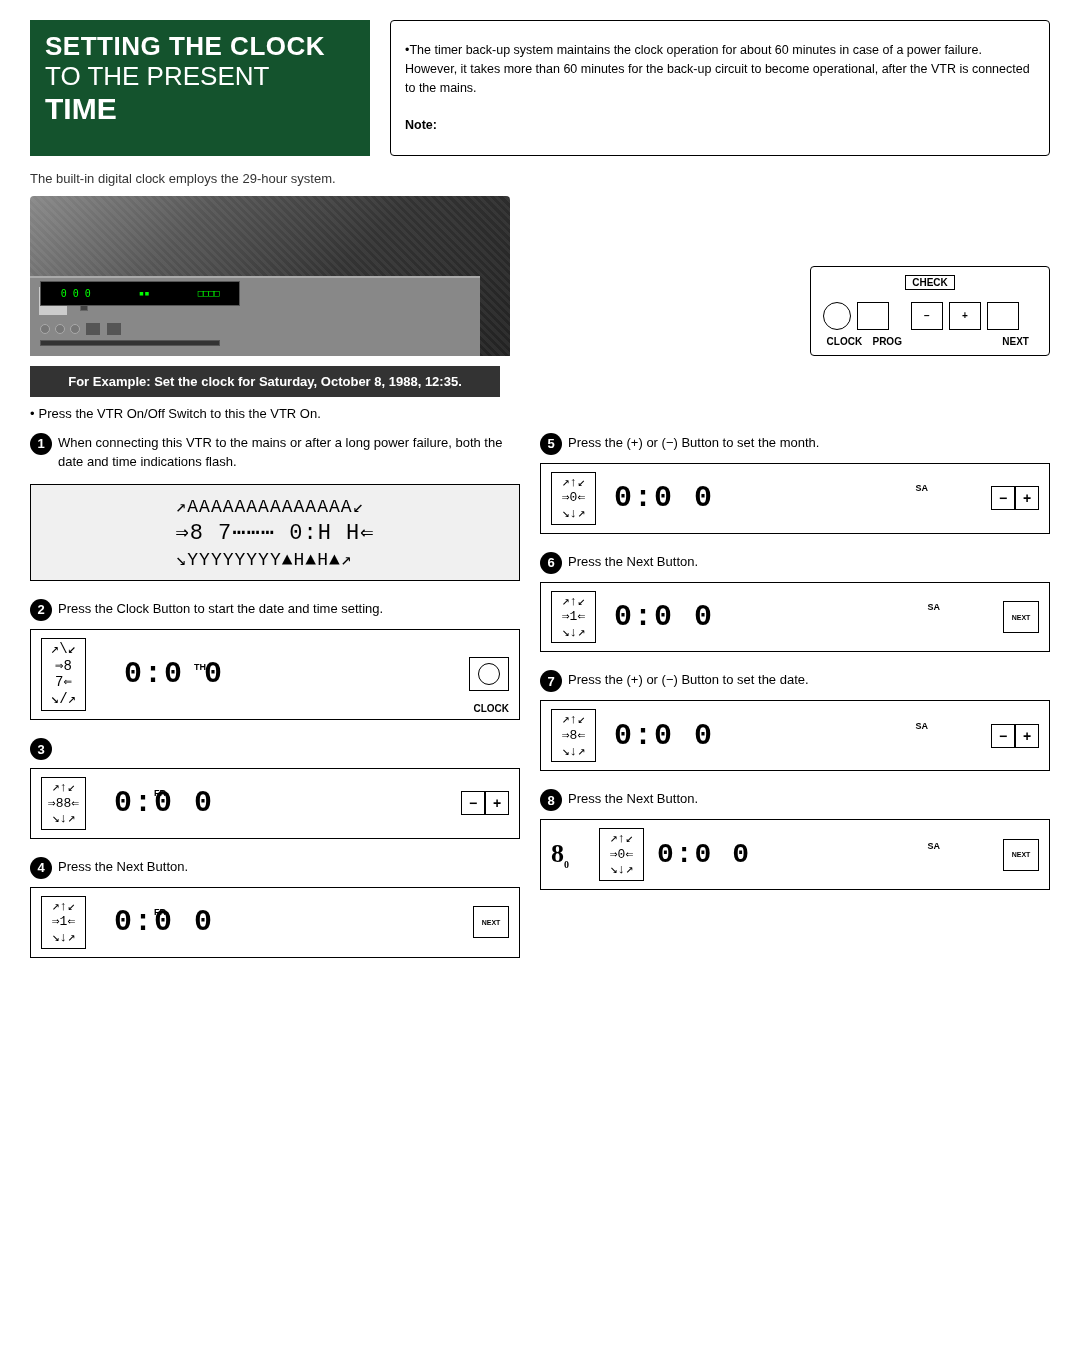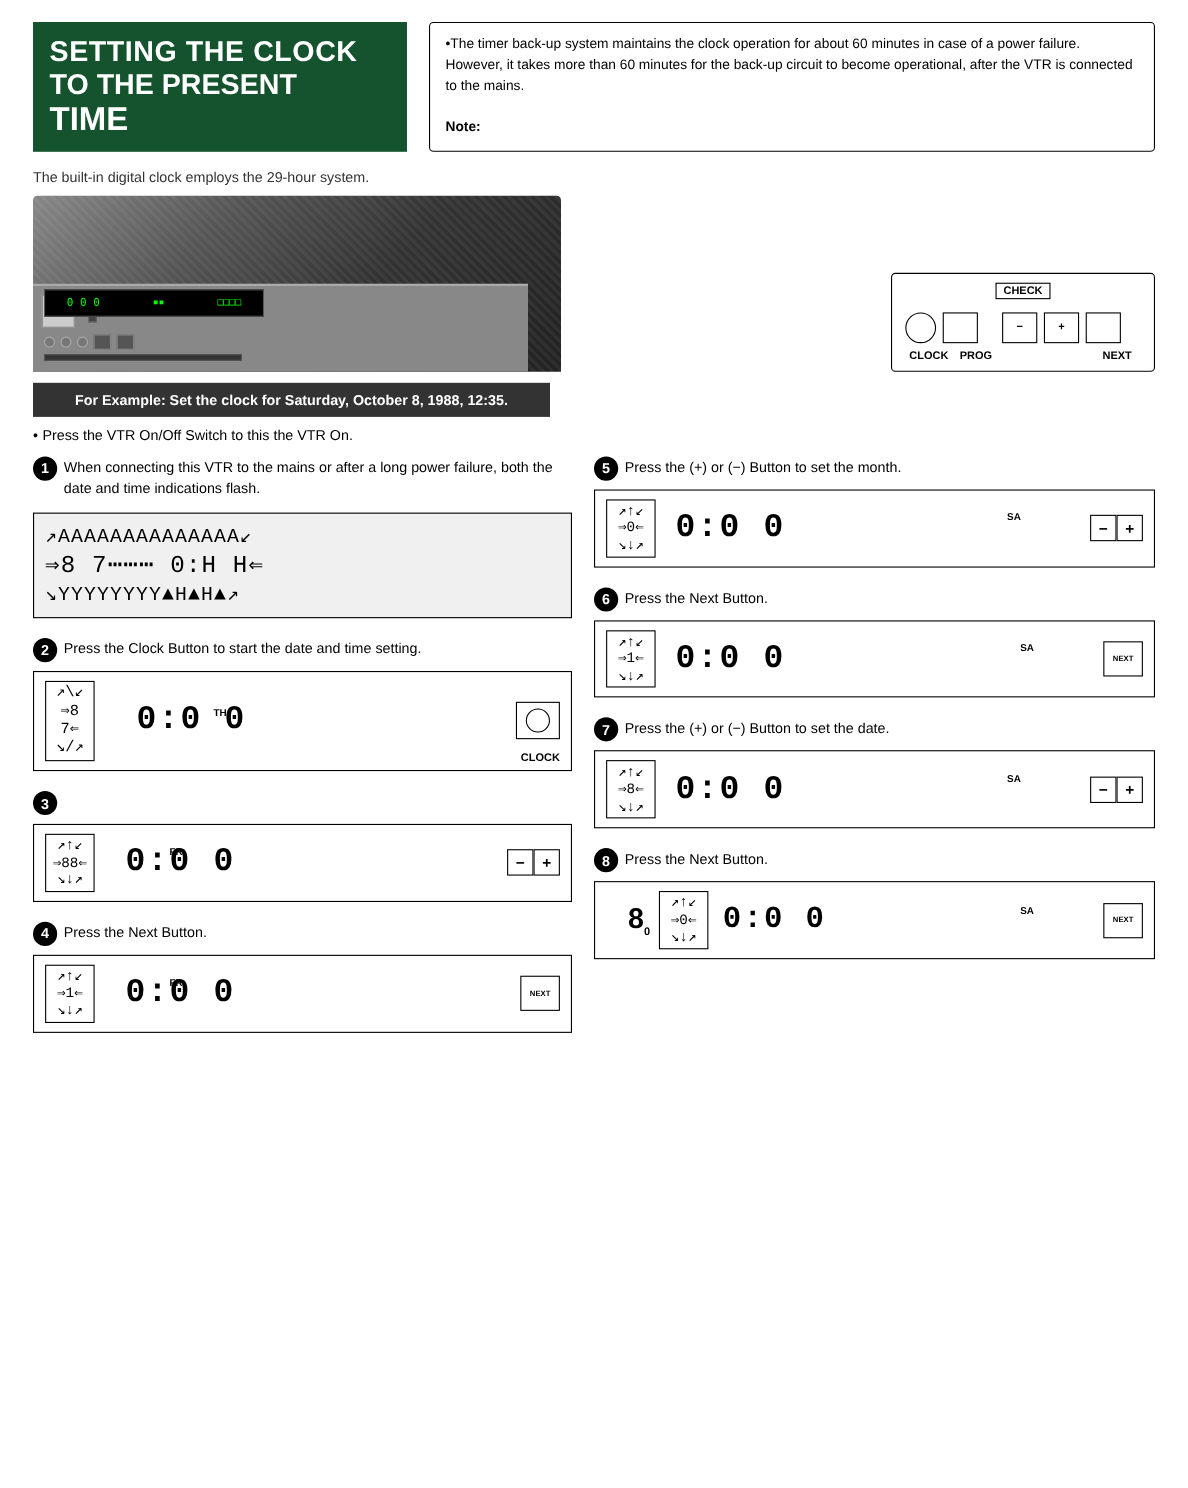--- a/index.html
+++ b/index.html
@@ -28,32 +28,32 @@
       flex-shrink: 0;
     }
     .title-box h1 {
       font-size: 26px;
       font-weight: 900;
       line-height: 1.15;
       letter-spacing: 0.5px;
     }
     .title-box h2 {
       font-size: 26px;
-      font-weight: 700;
+      font-weight: 400;
       line-height: 1.15;
     }
     .title-box h3 {
       font-size: 30px;
       font-weight: 900;
     }
 
     .info-box {
       border: 1.5px solid #000;
       border-radius: 4px;
-      padding: 10px 14px;
+      padding: 20px 14px;
       flex: 1;
       font-size: 12.5px;
       line-height: 1.5;
     }
     .info-box .note-label {
       font-weight: bold;
     }
 
     .subtitle-line {
       font-size: 13px;
@@ -296,20 +296,21 @@
 
     .step1-flash {
       border: 1.5px solid #000;
       padding: 10px;
       background: #f0f0f0;
       font-family: 'Courier New', monospace;
       text-align: center;
       min-height: 80px;
       display: flex;
       align-items: center;
+      justify-content: center;
       margin-top: 12px;
     }
 
     .flash-content {
       display: flex;
       flex-direction: column;
       align-items: flex-start;
       gap: 2px;
     }
 
@@ -579,21 +580,21 @@
         </div>
       </div>
     </div>
 
     <div class="step">
       <div class="step-header">
         <span class="step-number">8</span>
         <span class="step-text">Press the Next Button.</span>
       </div>
       <div class="step-display-container">
-        <div style="font-family:Liberation Sans, sans-serif;font-size:26px;font-weight:bold;width:40px;text-align:right;">8<span style="font-size:10px;vertical-align:sub;">0</span></div>
+        <div style="font-family:Liberation Serif, serif;font-size:26px;font-weight:bold;width:40px;text-align:left;">8<span style="font-size:10px;vertical-align:sub;">0</span></div>
         <div class="vcr-icon-left" style="font-size:20px;">
           <div style="border:1px solid #000;padding:2px;text-align:center;font-size:13px;line-height:1.2;">
             ↗↑↙<br>⇒0⇐<br>↘↓↗
           </div>
         </div>
         <div style="position:relative;flex:1;">
           <span style="position:absolute;top:2px;right:55px;font-size:9px;font-weight:bold;">SA</span>
           <div class="display-colon-time" style="margin-left:5px;font-size:28px;">0:0 0</div>
         </div>
         <div class="next-btn-box">

